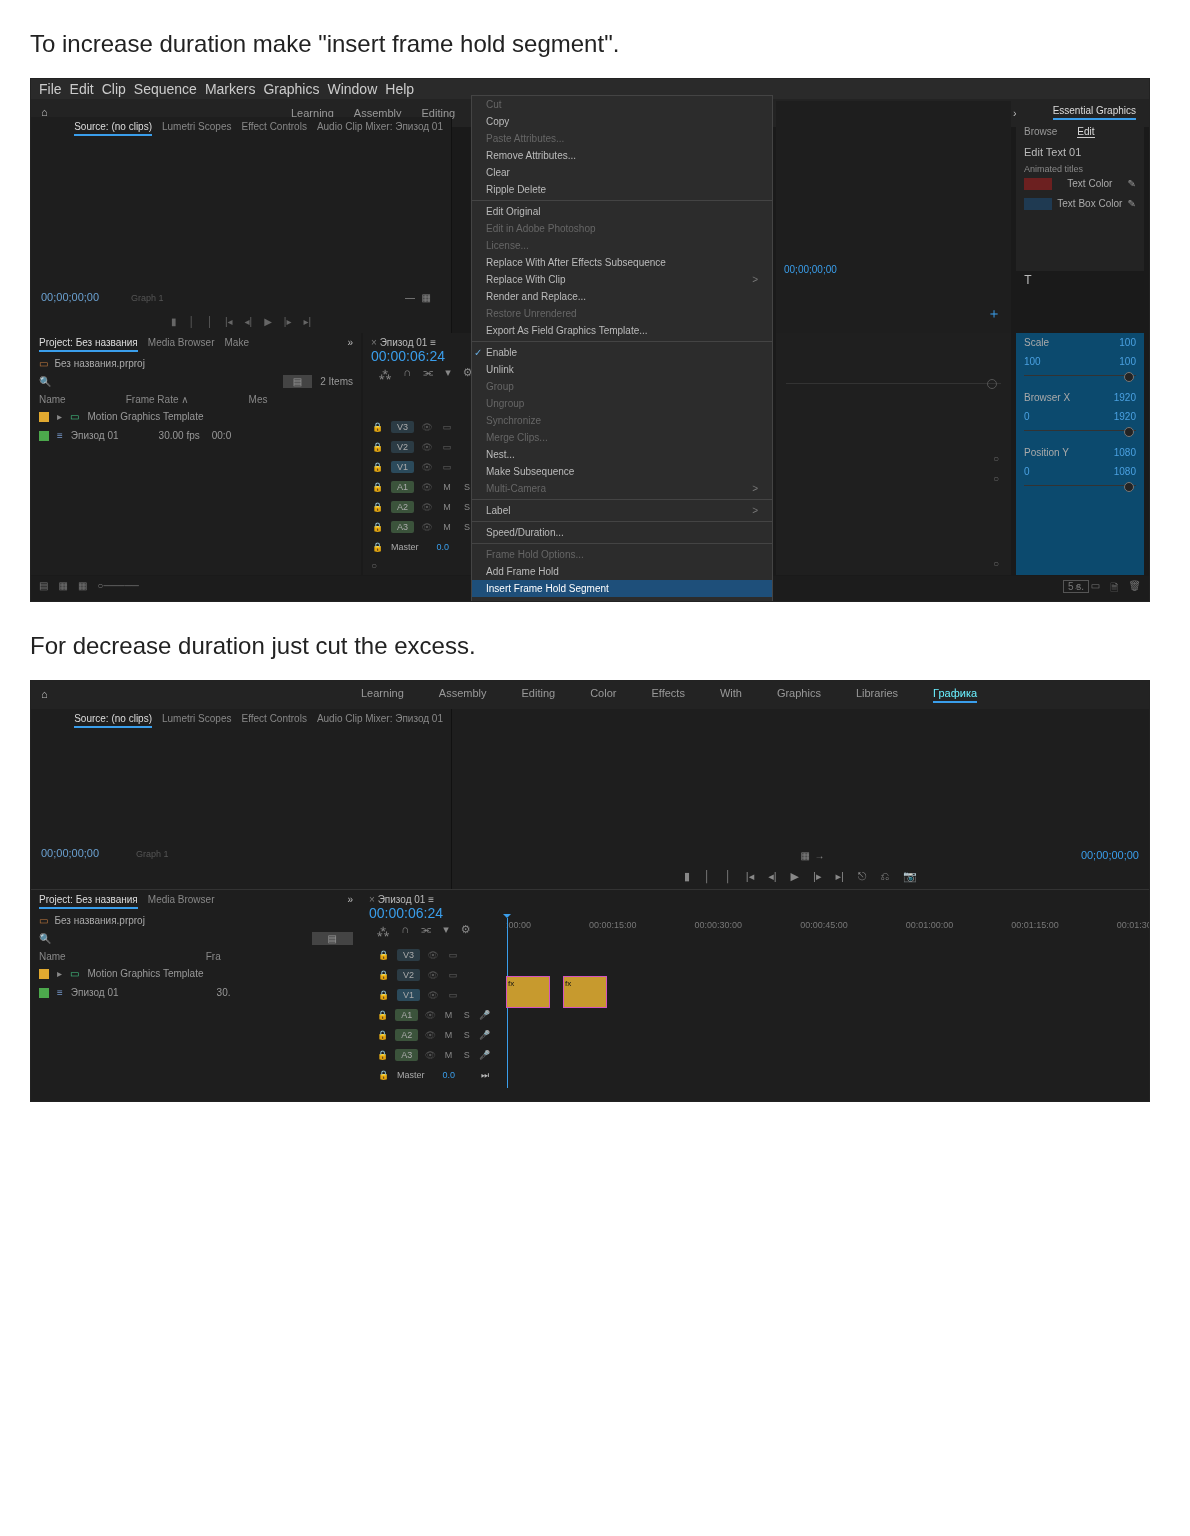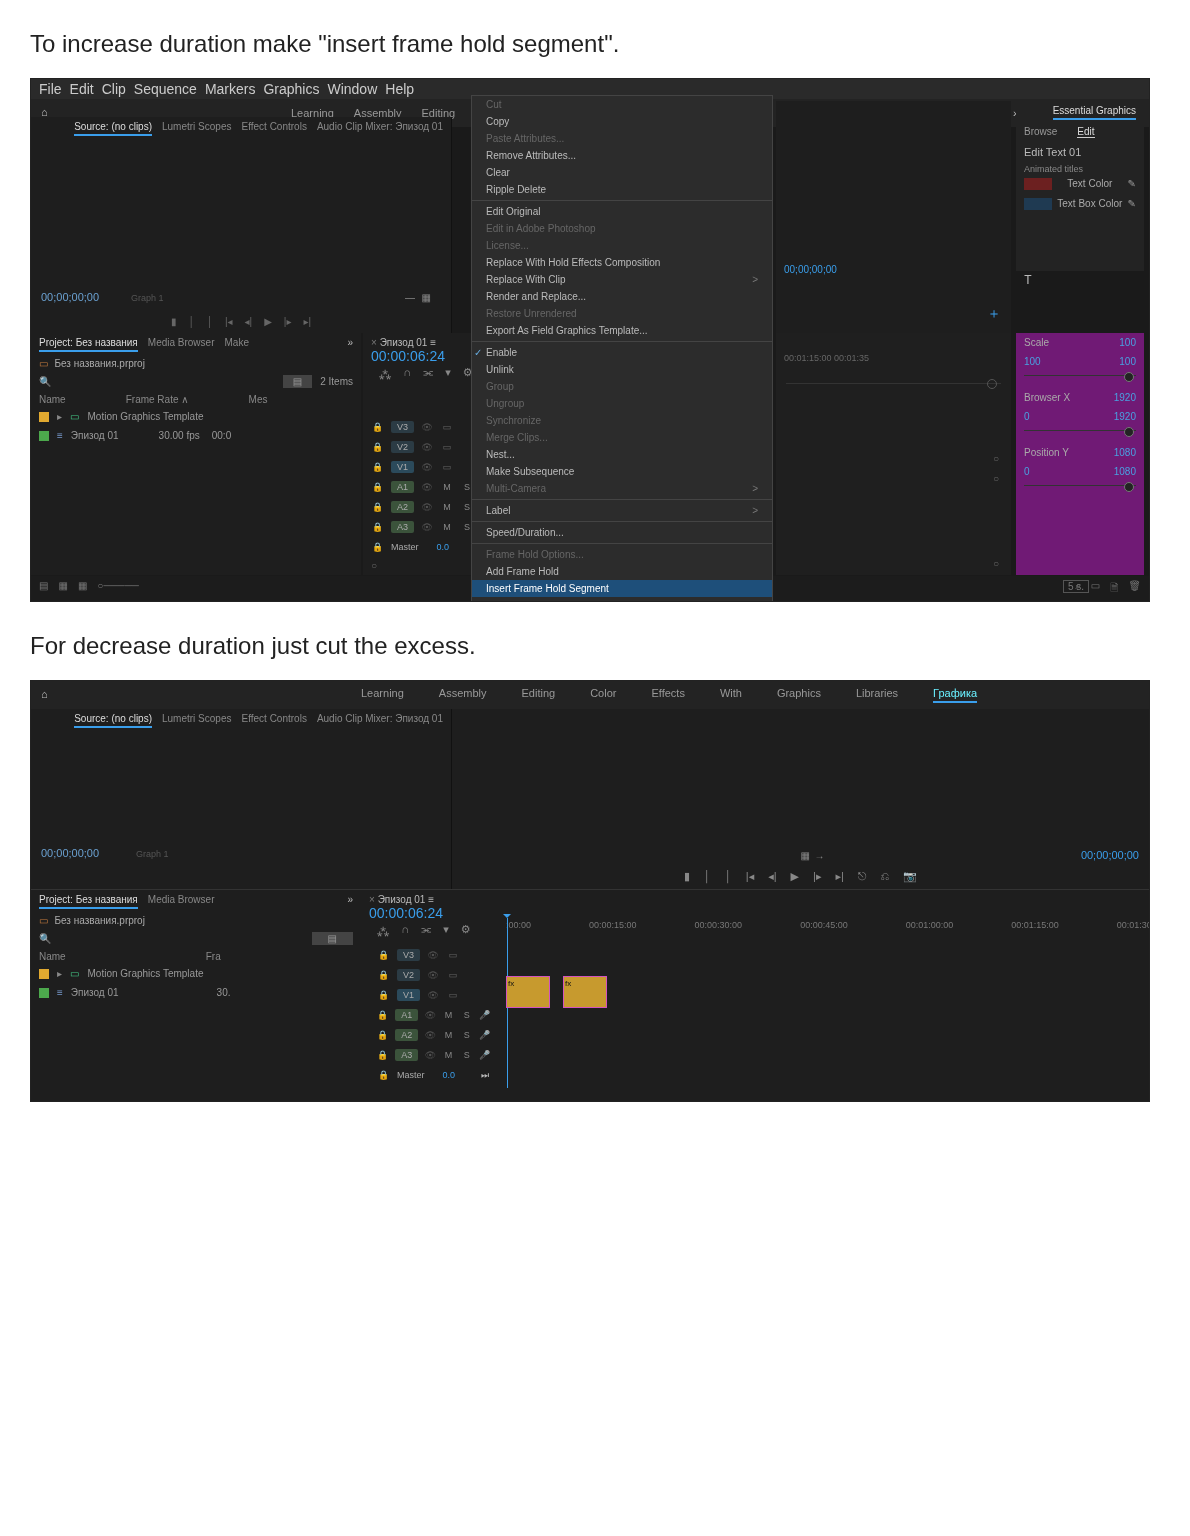--- a/index.html
+++ b/index.html
@@ -241,21 +241,21 @@
     width:235px;
     bottom:26px;
     background:#1f1f1f;
   }
   .ess-lower {
     position:absolute;
     left:985px;
     top:254px;
     right:5px;
     bottom:26px;
-    background:#701a75;
+    background:#0c4a6e;
     font-size:9px;
     color:#888;
   }
 
   
   .ss2 { height: 420px; }
   .ss2 .ws-tabs { left:330px; gap:35px; }
   .ss2 .source-panel { width:420px; height:180px; }
   .views2-right {
     flex:1; background:#1e1e1e; position:relative;
@@ -376,21 +376,21 @@
     <div class="ctx-item dis">Cut</div>
     <div class="ctx-item">Copy</div>
     <div class="ctx-item dis">Paste Attributes...</div>
     <div class="ctx-item">Remove Attributes...</div>
     <div class="ctx-item">Clear</div>
     <div class="ctx-item">Ripple Delete</div>
     <div class="ctx-sep"></div>
     <div class="ctx-item">Edit Original</div>
     <div class="ctx-item dis">Edit in Adobe Photoshop</div>
     <div class="ctx-item dis">License...</div>
-    <div class="ctx-item">Replace With Hold Effects Composition</div>
+    <div class="ctx-item">Replace With After Effects Subsequence</div>
     <div class="ctx-item"><span>Replace With Clip</span><span class="ctx-sub">&gt;</span></div>
     <div class="ctx-item">Render and Replace...</div>
     <div class="ctx-item dis">Restore Unrendered</div>
     <div class="ctx-item">Export As Field Graphics Template...</div>
     <div class="ctx-sep"></div>
     <div class="ctx-item"><span style="color:#6ad;position:absolute;left:2px;">✓</span><span>Enable</span></div>
     <div class="ctx-item">Unlink</div>
     <div class="ctx-item dis">Group</div>
     <div class="ctx-item dis">Ungroup</div>
     <div class="ctx-item dis">Synchronize</div>
@@ -545,21 +545,20 @@
     <div class="track">
         <span class="lock-ic mini-ic"></span>
         <span>Master</span>
         <span style="margin-left:12px;color:#3a9eeb;">0.0</span>
       </div>
     <span class="tl-end-mark">⏭</span>
     <div style="position:absolute;bottom:4px;left:8px;color:#666;">○</div>
   </div>
 
   <div class="prog-mid">
-    <div style="padding:20px 8px;font-size:9px;color:#666;">00:01:15:00    00:01:35</div>
     <div style="position:absolute;top:50px;left:10px;right:10px;height:1px;background:#333;"></div>
     <span style="position:absolute;top:46px;right:14px;font-size:9px;color:#666;border:1px solid #555;border-radius:50%;width:8px;height:8px;"></span>
     <span style="position:absolute;bottom:6px;right:12px;color:#666;">○</span>
     <span style="position:absolute;top:120px;right:12px;color:#666;">○</span>
     <span style="position:absolute;top:140px;right:12px;color:#666;">○</span>
   </div>
 
   <div class="ess-lower">
     <div class="ess-row">
         <span class="label">Scale</span>

